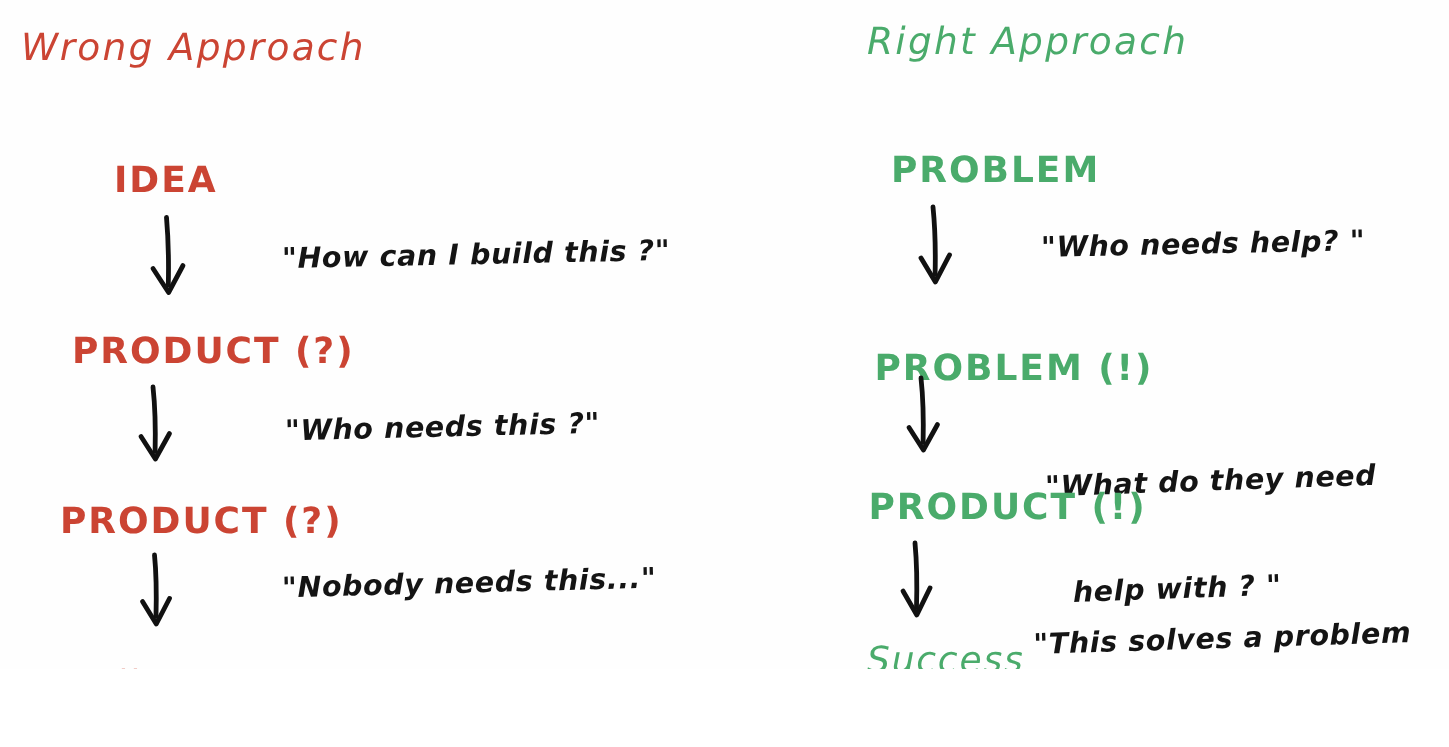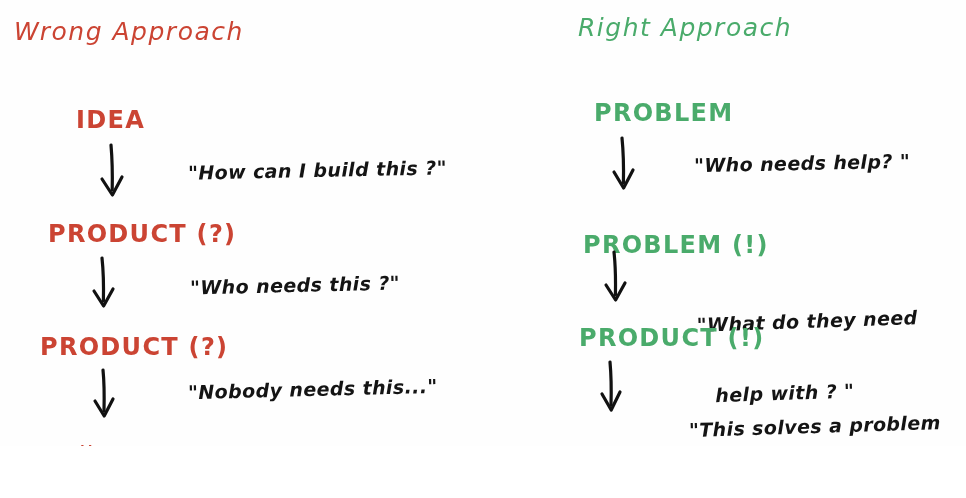--- a/index.html
+++ b/index.html
@@ -138,14 +138,15 @@
       <path d="M15 2 C16.2 15, 16.5 28, 16 45" stroke="#111111" stroke-width="3.2" fill="none" stroke-linecap="round"></path>
       <path d="M7 34 L16.2 50 L25 32" stroke="#111111" stroke-width="3.2" fill="none" stroke-linecap="round" stroke-linejoin="round"></path>
     </svg>
   </div>
 
   <div class="quote two-line hand" style="left:690px; top:367px; transform:rotate(-1.8deg);">
     <div>"This solves a problem</div>
     <div style="margin-left:12px;">for my audience ! "</div>
   </div>
 
+  <div class="hand outcome green" style="left:578px; top:427px;">Success</div>
 
 </div>
 
 </body></html>

